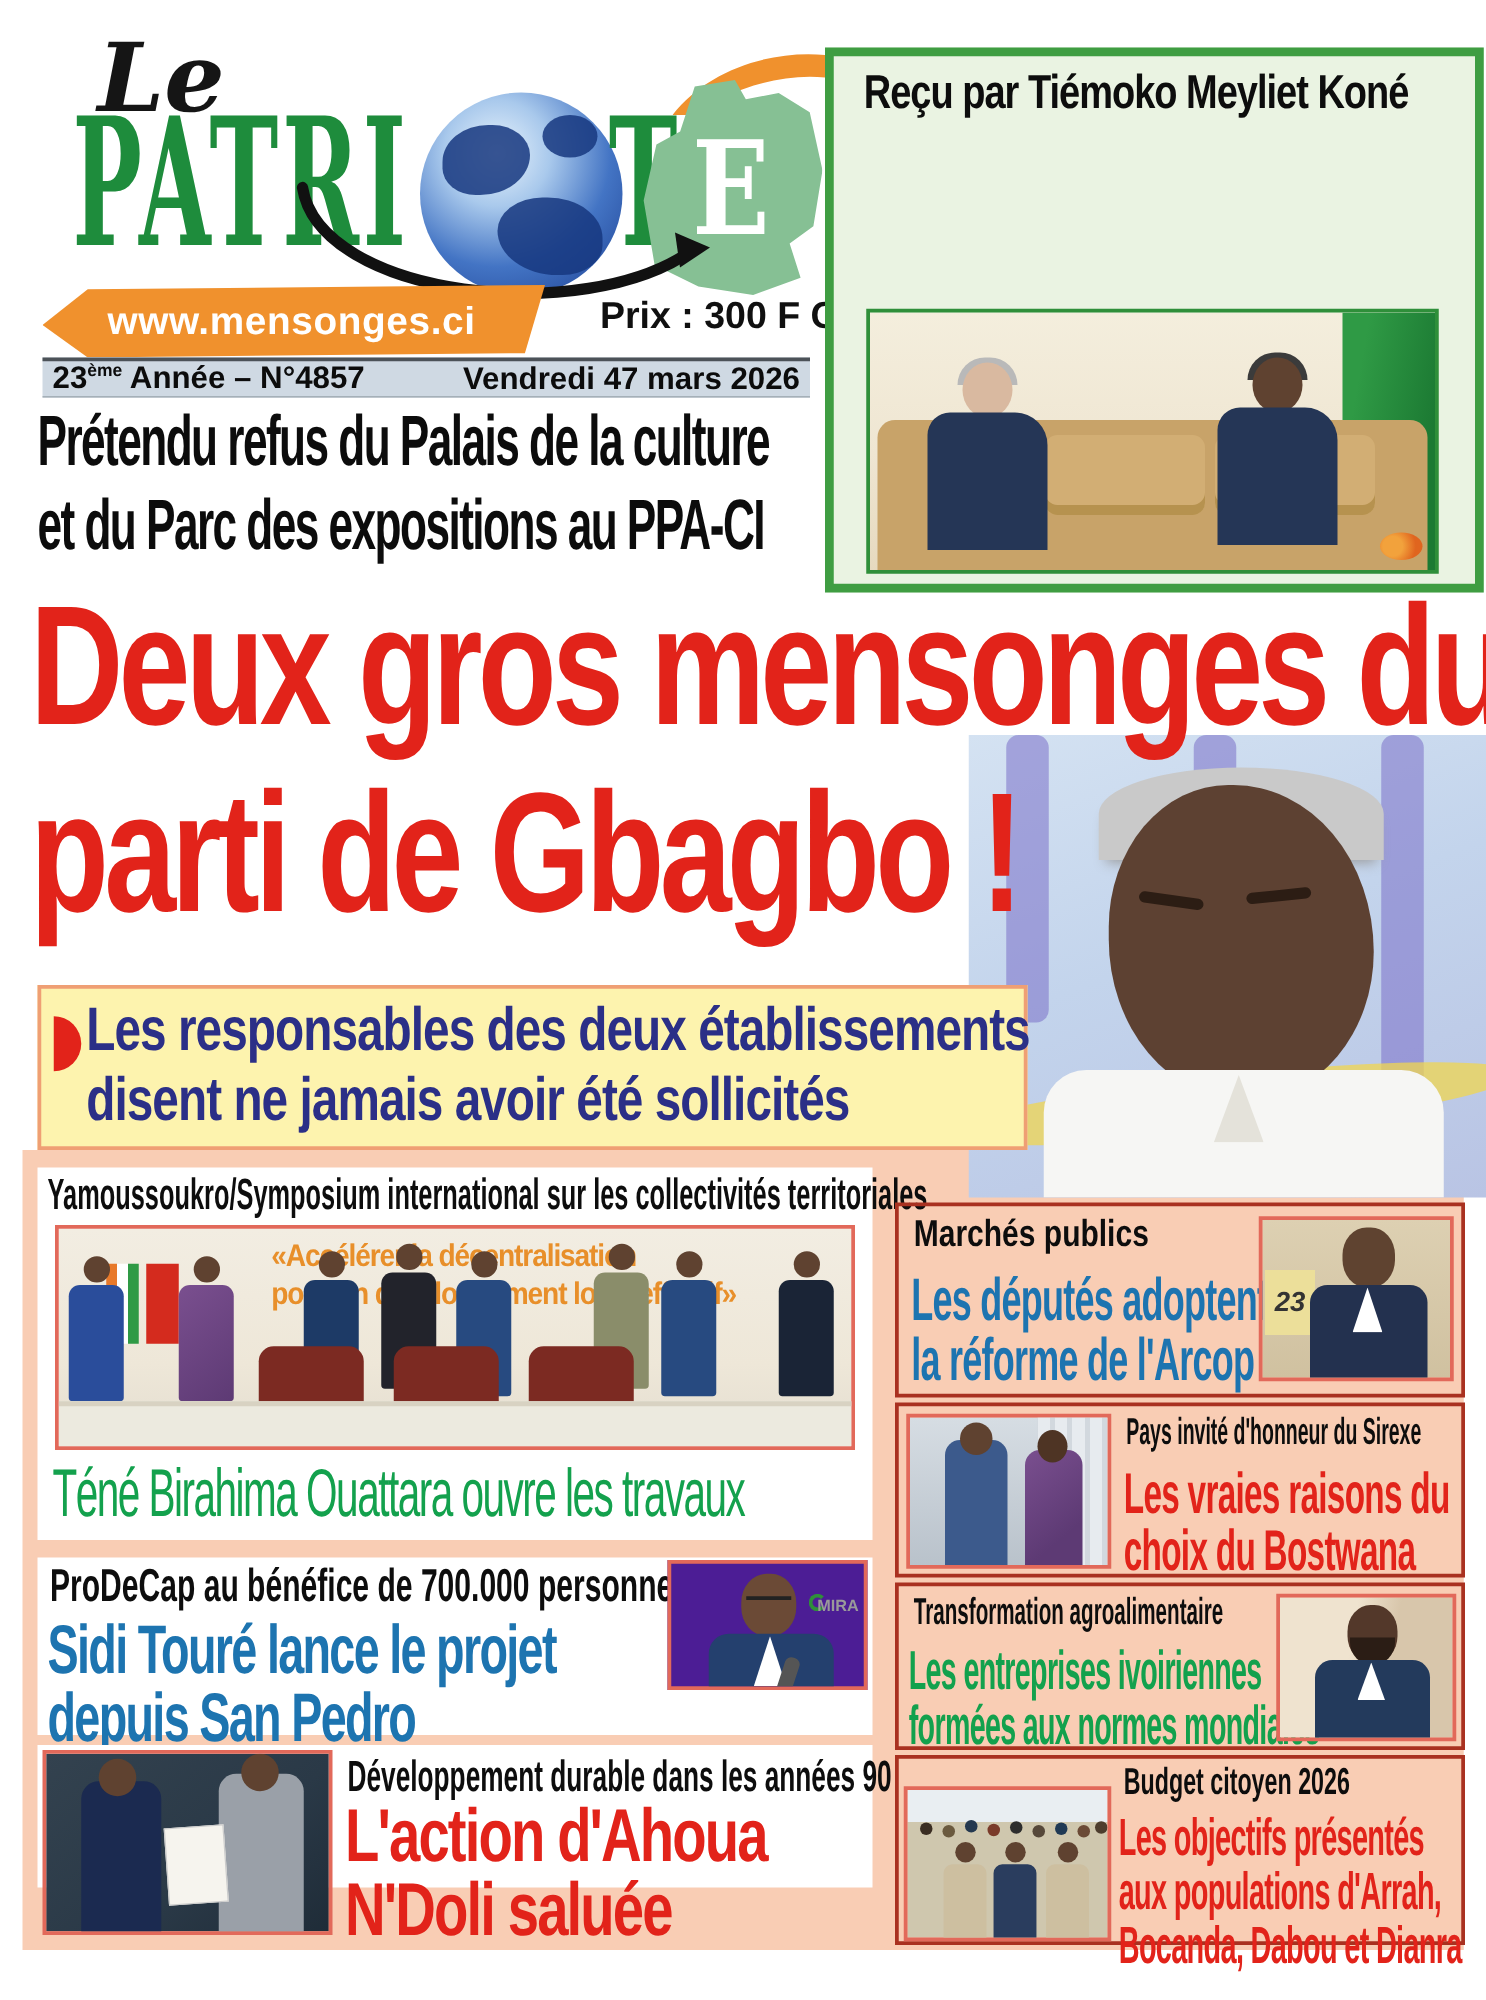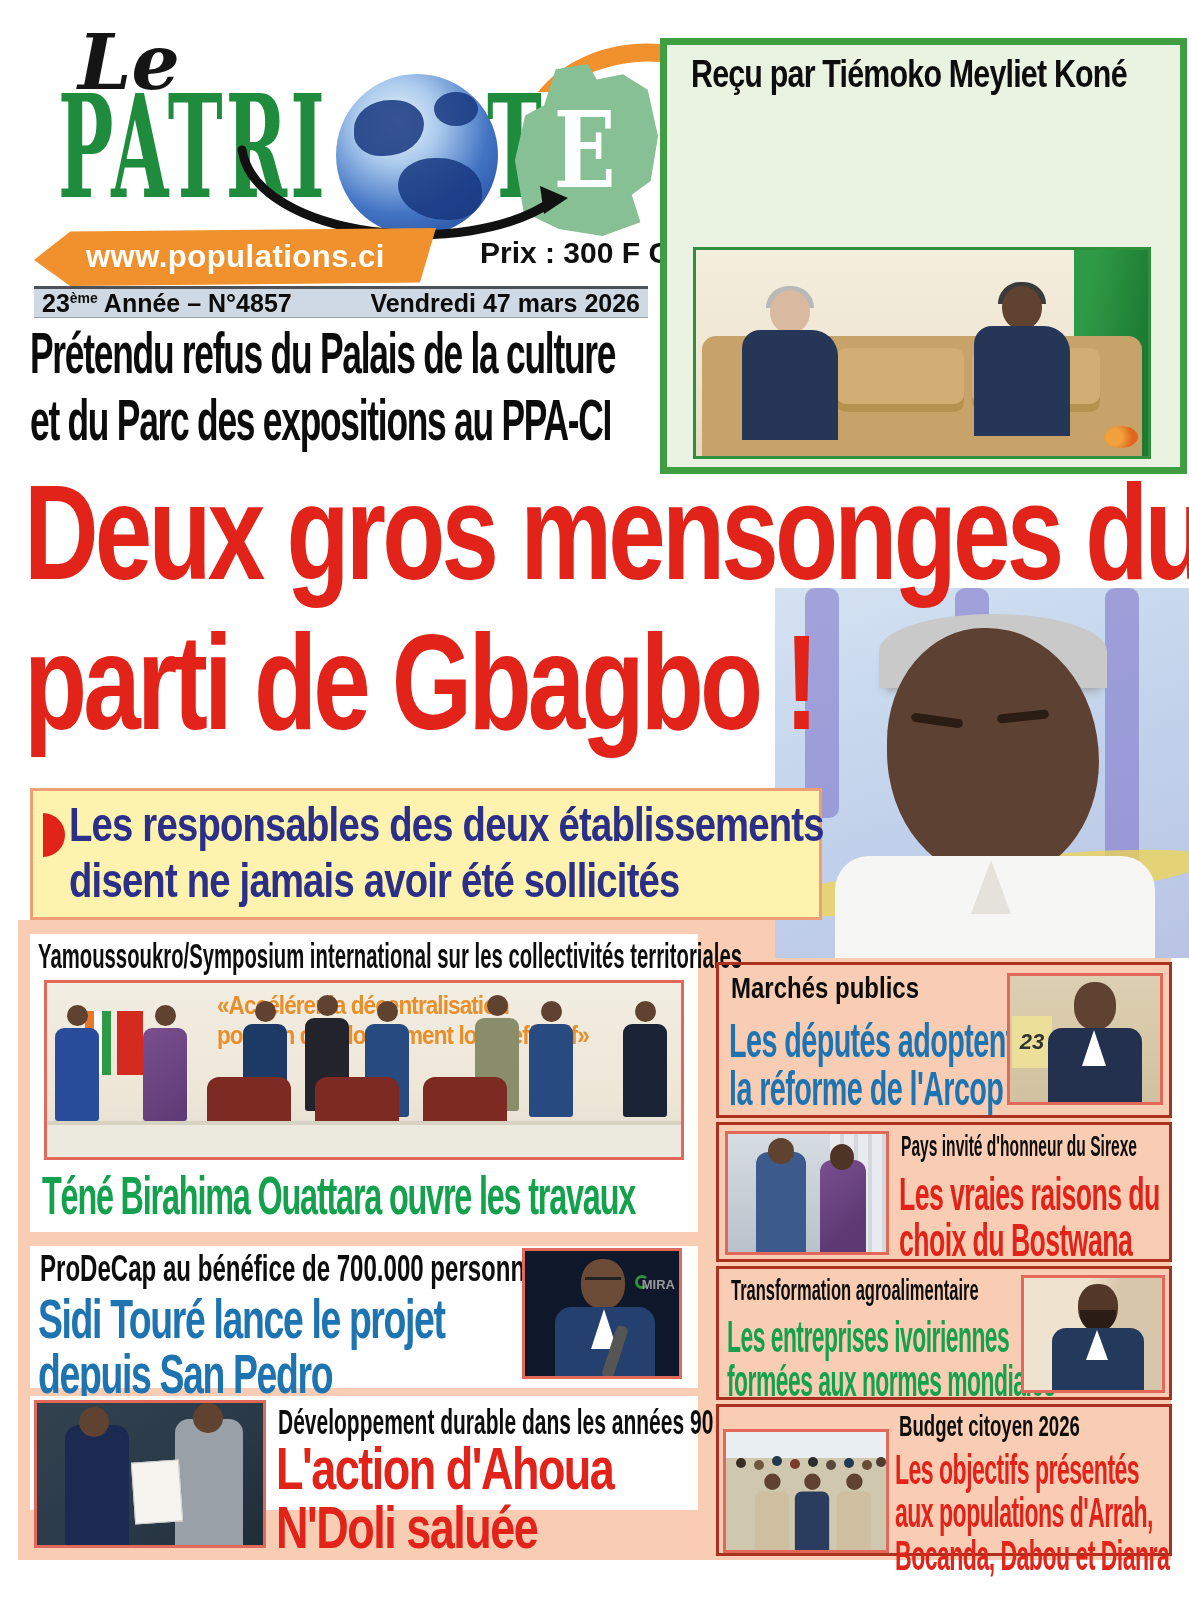--- a/index.html
+++ b/index.html
@@ -90,26 +90,26 @@
   #boxA{left:12px;top:14px;width:668px;height:298px}
   #boxA .kick{position:absolute;left:8px;top:2px;font-size:35px}
   #photo-symp{left:14px;top:46px;width:640px;height:180px;background:linear-gradient(#f2ede2 0%,#eee7d8 62%,#e3ddd0 100%)}
   #photo-symp .bline{position:absolute;left:170px;font-weight:700;color:#e88f2a;font-size:25px;letter-spacing:-1px;transform:scaleX(.9);transform-origin:0 0}
   #photo-symp .flag{top:28px;width:26px;height:64px}
   #photo-symp .table{left:0;bottom:0;width:640px;height:36px;background:#eceadf;border-top:4px solid #d8d2c2}
   #photo-symp .chair{bottom:34px;width:84px;height:46px;background:#7c2a22;border-radius:12px 12px 0 0}
   .fig{position:absolute;width:44px;height:116px}
   .fig::before{content:"";position:absolute;left:12px;top:0;width:21px;height:21px;border-radius:50%;background:#5f4230}
   .fig::after{content:"";position:absolute;left:0;top:23px;width:44px;height:93px;border-radius:9px 9px 3px 3px;background:var(--suit,#1d3a66)}
-  #boxA .hl{position:absolute;left:12px;top:230px;font-size:54px;font-weight:700;color:var(--headline-green);letter-spacing:-2px}
+  #boxA .hl{position:absolute;left:12px;top:230px;font-size:54px;font-weight:400;color:var(--headline-green);letter-spacing:-2px}
   
   #boxB{left:12px;top:326px;width:668px;height:142px}
   #boxB .kick{position:absolute;left:10px;top:2px;font-size:37px}
   #boxB .hl{position:absolute;left:8px;top:46px;font-size:55px;font-weight:700;color:var(--blue);line-height:1.0;letter-spacing:-2px}
-  #photo-sidi{left:492px;top:2px;width:160px;height:131px;background:#0f172a}
+  #photo-sidi{left:504px;top:2px;width:160px;height:104px;background:#4c1d95}
   #photo-sidi .logo{right:4px;top:26px;font-size:13px;font-weight:700;color:#9a9a9a}
   #photo-sidi .leaf{right:30px;top:24px;width:14px;height:14px;border:3px solid #2f8f3a;border-radius:50%;border-right-color:transparent}
   #photo-sidi .head{left:56px;top:8px;width:44px;height:50px;background:#6b4a36;border-radius:46%}
   #photo-sidi .glass{left:60px;top:26px;width:36px;height:10px;border-top:3px solid #222}
   #photo-sidi .body{left:30px;top:56px;width:100px;height:80px;background:#24406e;border-radius:16px 16px 0 0}
   #photo-sidi .shirt{left:66px;top:58px;width:26px;height:40px;background:#fff;clip-path:polygon(50% 0,100% 100%,0 100%)}
   #photo-sidi .mic{left:84px;top:74px;width:12px;height:54px;background:#555;border-radius:5px;transform:rotate(18deg)}
   
   #boxC{left:12px;top:476px;width:668px;height:114px}
   #photo-doc{left:4px;top:4px;width:232px;height:148px;background:linear-gradient(140deg,#33424f 0%,#2a3947 60%,#1f2c38 100%)}
@@ -175,21 +175,21 @@
   </div>
   <div class="abs logoletters" id="logoT"><span class="cond sx52">T</span></div>
   <div class="abs" id="map">
       <span>E</span>
     </div>
   <svg class="abs" id="arc" viewBox="0 0 348 122">
     <path d="M14 8 C 28 96, 240 120, 326 58" fill="none" stroke="#111" stroke-width="9" stroke-linecap="round"></path>
     <path d="M312 44 L 340 56 L 316 72 Z" fill="#111"></path>
   </svg>
   <div class="abs" id="banner">
-      <span>www.populations.ci</span>
+      <span>www.mensonges.ci</span>
     </div>
   <div class="abs" id="prix">Prix : 300 F CFA</div>
   <div class="abs" id="datebar">
     <span><span>23</span><sup>ème</sup><span> Année – N°4857</span></span>
     <span>Vendredi 47 mars 2026</span>
   </div>
 
   <div class="abs" id="topbox">
     <div class="kick"><span class="cond sx80">Reçu par Tiémoko Meyliet Koné</span></div>
     <div class="abs" id="photo-swiss">

